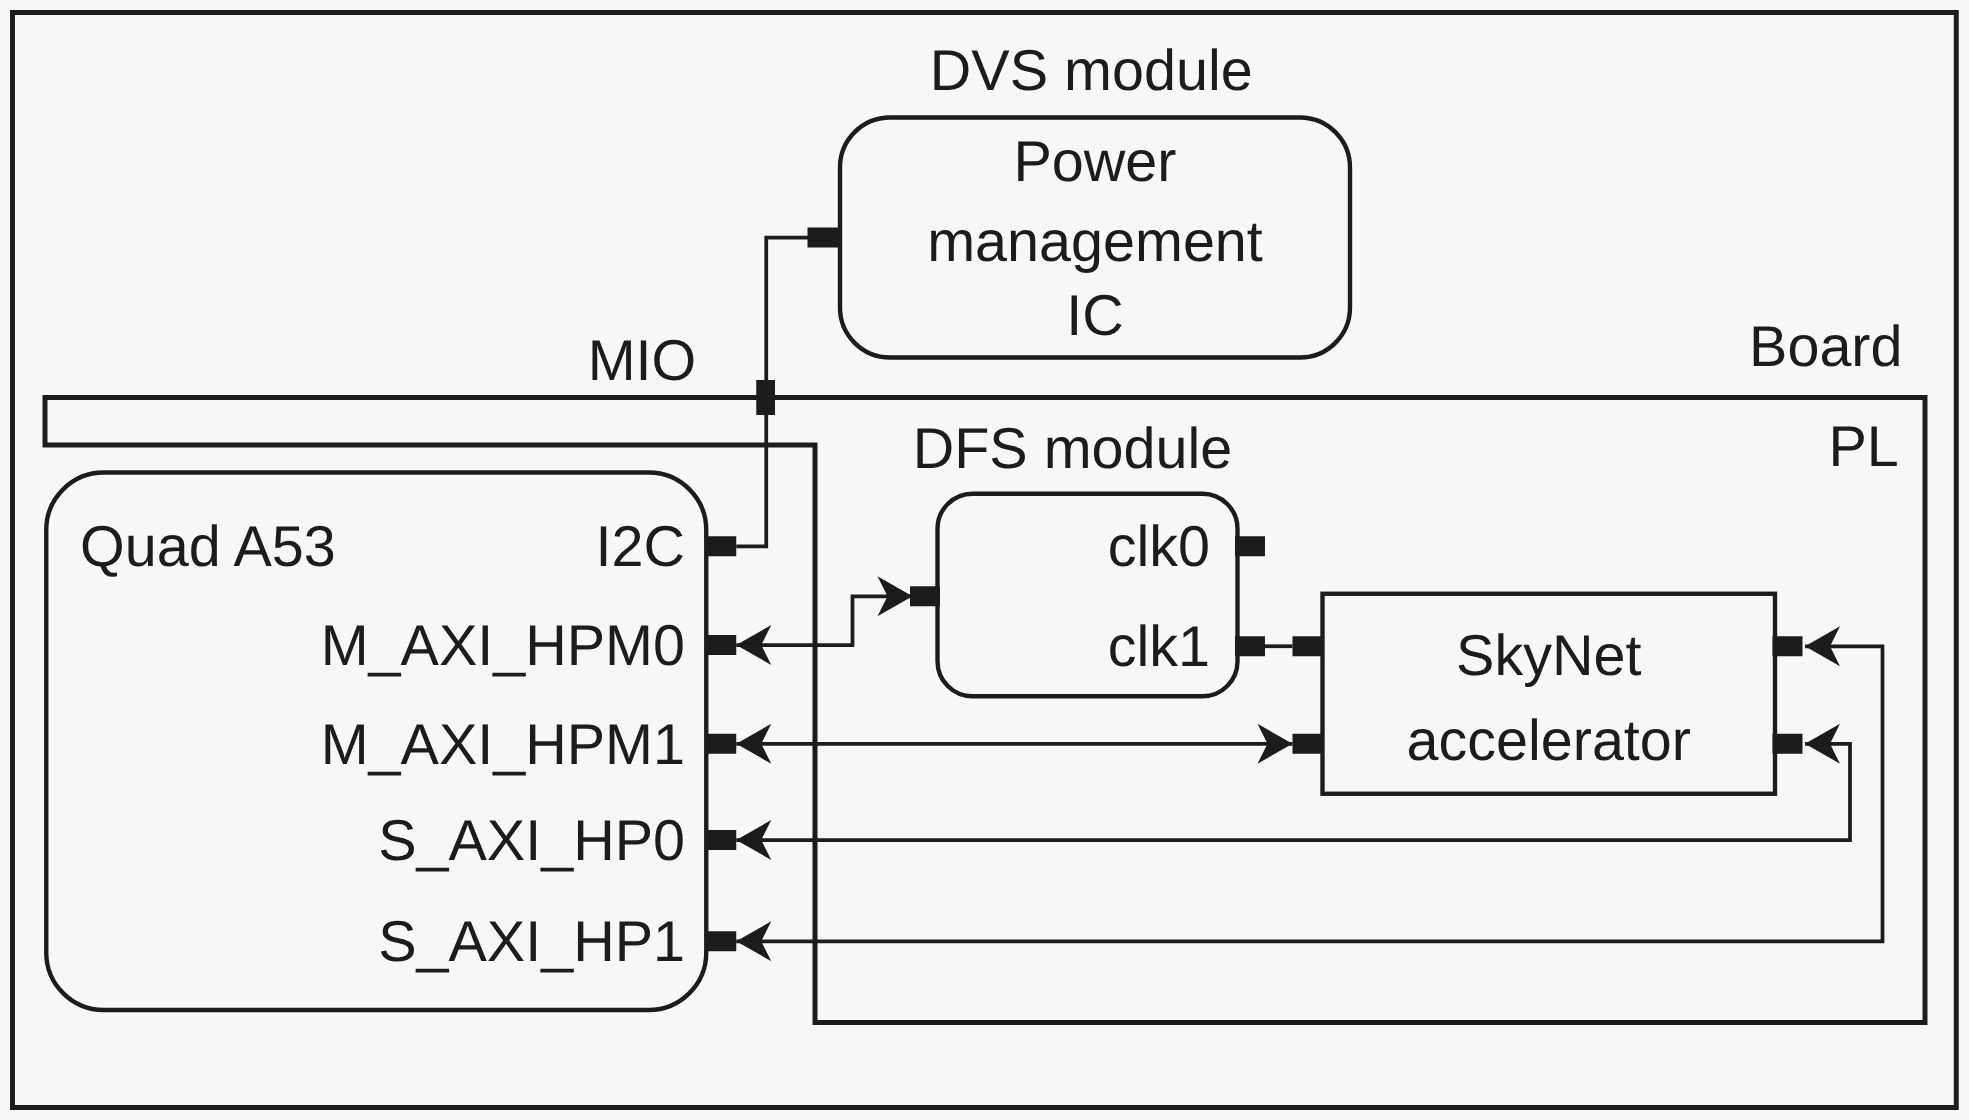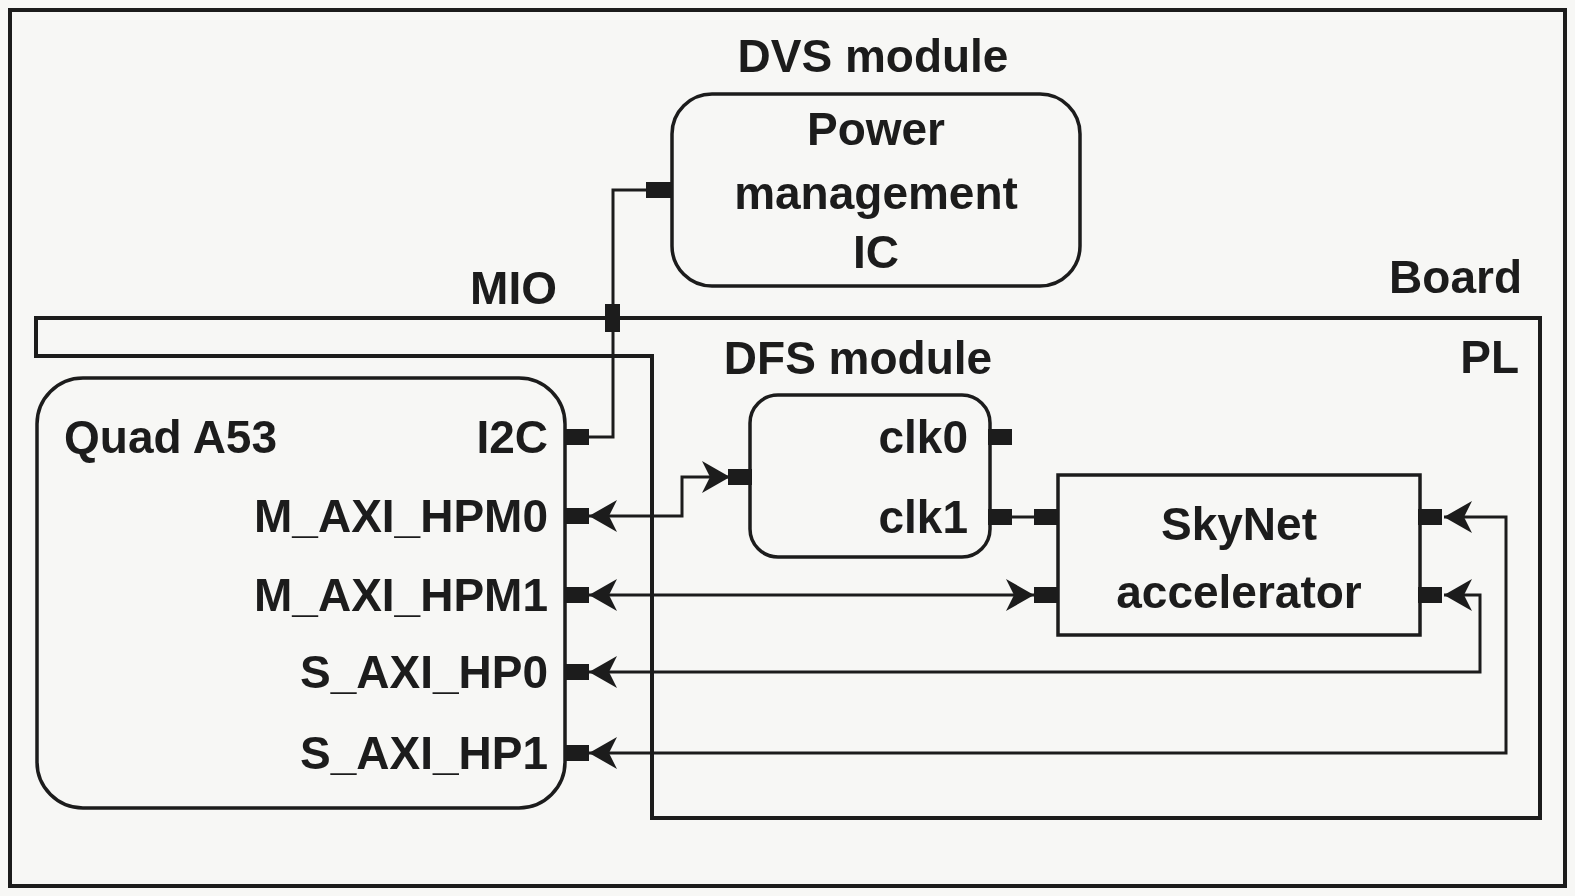--- a/index.html
+++ b/index.html
@@ -6,21 +6,20 @@
     --bg:#f7f7f5;
     --line:#1c1c1c;
     --text:#1c1c1c;
   }
   html,body{margin:0;padding:0;background:var(--bg);}
   .stage{
     position:relative;
     width:1284px;height:896px;
     background:var(--bg);
     font-family:"Liberation Sans","DejaVu Sans",sans-serif;
-    font-weight:bold;
   }
   svg{position:absolute;left:0;top:0;}
   .lbl{
     font-family:"Liberation Sans","DejaVu Sans",sans-serif;
     font-size:46px;
     fill:var(--text);
     dominant-baseline:central;
   }
   .box{fill:none;stroke:var(--line);stroke-width:3.5;}
   .wire{fill:none;stroke:var(--line);stroke-width:3;}

